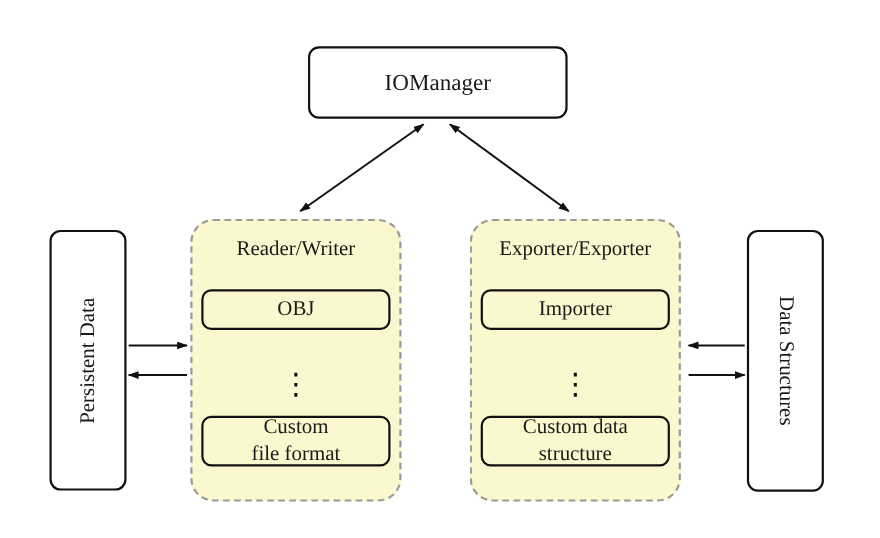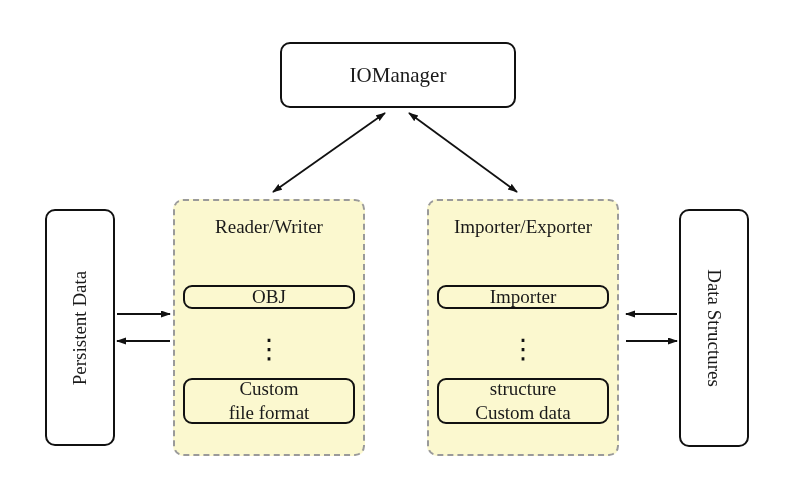--- a/index.html
+++ b/index.html
@@ -46,21 +46,21 @@
   }
   #persistent-node { left: 45px; top: 209px; height: 237px; }
   #datastruct-node { left: 679px; top: 209px; height: 238px; }
   .panel {
     position: absolute;
     box-sizing: border-box;
     top: 199px;
     width: 192px; height: 257px;
     background: #fbf8cf;
     border: 2px dashed #9a9a9a;
-    border-radius: 10px;
+    border-radius: 21px;
   }
   #panel-left  { left: 173px; }
   #panel-right { left: 427px; }
   .panel-title {
     position: absolute;
     top: 15px; left: 0;
     width: 100%;
     text-align: center;
     font-size: 19px;
   }
@@ -73,21 +73,21 @@
     border: 2.5px solid #111111;
     border-radius: 9px;
     display: flex;
     flex-direction: column;
     align-items: center;
     justify-content: center;
     text-align: center;
     font-size: 19px;
     line-height: 1.28;
   }
-  .inner-top    { top: 84px; height: 24px; }
+  .inner-top    { top: 62px; height: 37px; }
   .inner-bottom { top: 177px; height: 46px; }
   .vdots {
     position: absolute;
     top: 128px; left: 0;
     width: 100%;
     text-align: center;
     font-size: 27px;
     line-height: 40px;
     color: #111111;
   }
@@ -139,24 +139,24 @@
       <span>OBJ</span>
     </div>
     <div class="vdots">⋮</div>
     <div class="inner-node inner-bottom">
       <span>Custom</span>
       <span>file format</span>
     </div>
   </div>
 
   <div class="panel" id="panel-right">
-    <div class="panel-title">Importer/Exporter</div>
+    <div class="panel-title">Exporter/Exporter</div>
     <div class="inner-node inner-top">
       <span>Importer</span>
     </div>
     <div class="vdots">⋮</div>
     <div class="inner-node inner-bottom">
+      <span>Custom data</span>
       <span>structure</span>
-      <span>Custom data</span>
     </div>
   </div>
 
 </div>
 
 </body></html>

